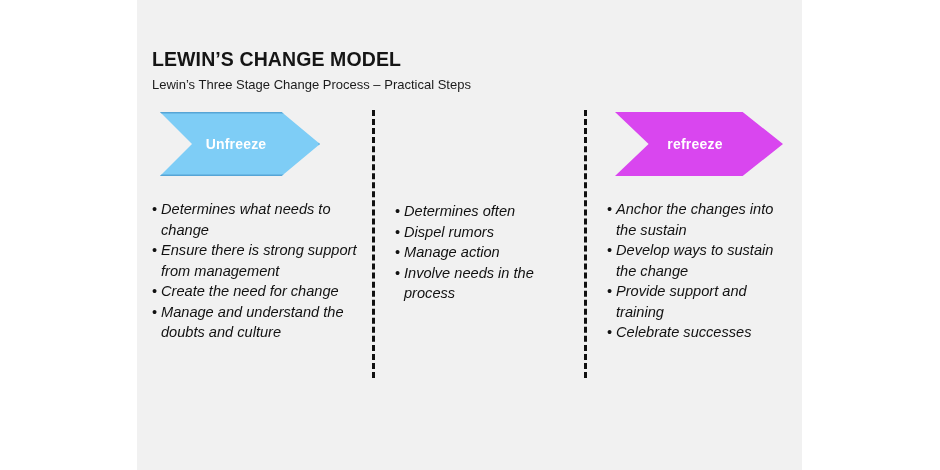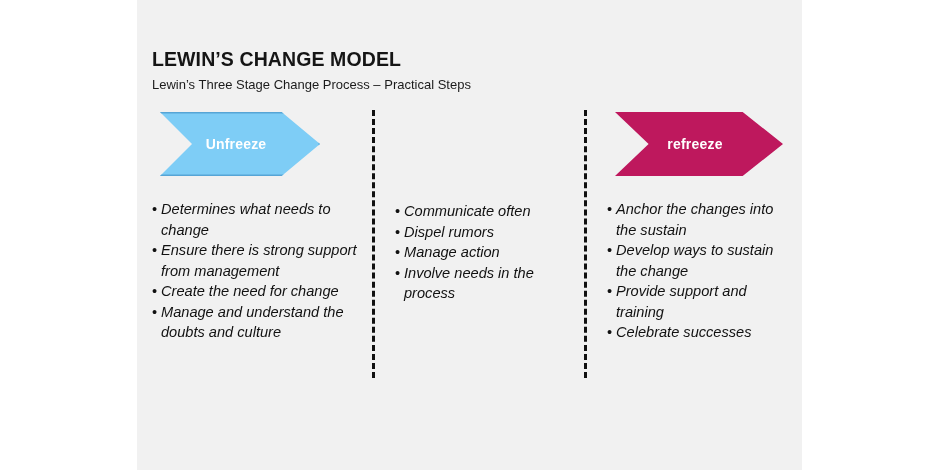--- a/index.html
+++ b/index.html
@@ -77,21 +77,21 @@
     display: flex;
     align-items: center;
     justify-content: center;
     clip-path: polygon(0% 0%, 76% 0%, 100% 50%, 76% 100%, 0% 100%, 20% 50%);
   }
   #chevron-unfreeze {
     background: #7ecdf6;
     box-shadow: inset 0 0 0 1.4px #56a5d6;
   }
   #chevron-change   { background: #2e8bef; }
-  #chevron-refreeze { background: #be185d; }
+  #chevron-refreeze { background: #d946ef; }
 
   .chevron-label {
     position: relative;
     z-index: 2;
     color: #ffffff;
     font-size: 14px;
     font-weight: bold;
     letter-spacing: 0.2px;
     transform: translateX(-4px);
     white-space: nowrap;
@@ -165,21 +165,21 @@
         <span class="bullet-text">Create the need for change</span>
       </div>
       <div class="bullet-item">
         <span class="bullet-dot">•</span>
         <span class="bullet-text">Manage and understand the doubts and culture</span>
       </div>
     </div>
   <div class="bullet-col" id="bullets-change">
       <div class="bullet-item">
         <span class="bullet-dot">•</span>
-        <span class="bullet-text">Communicate often</span>
+        <span class="bullet-text">Determines often</span>
       </div>
       <div class="bullet-item">
         <span class="bullet-dot">•</span>
         <span class="bullet-text">Dispel rumors</span>
       </div>
       <div class="bullet-item">
         <span class="bullet-dot">•</span>
         <span class="bullet-text">Manage action</span>
       </div>
       <div class="bullet-item">

